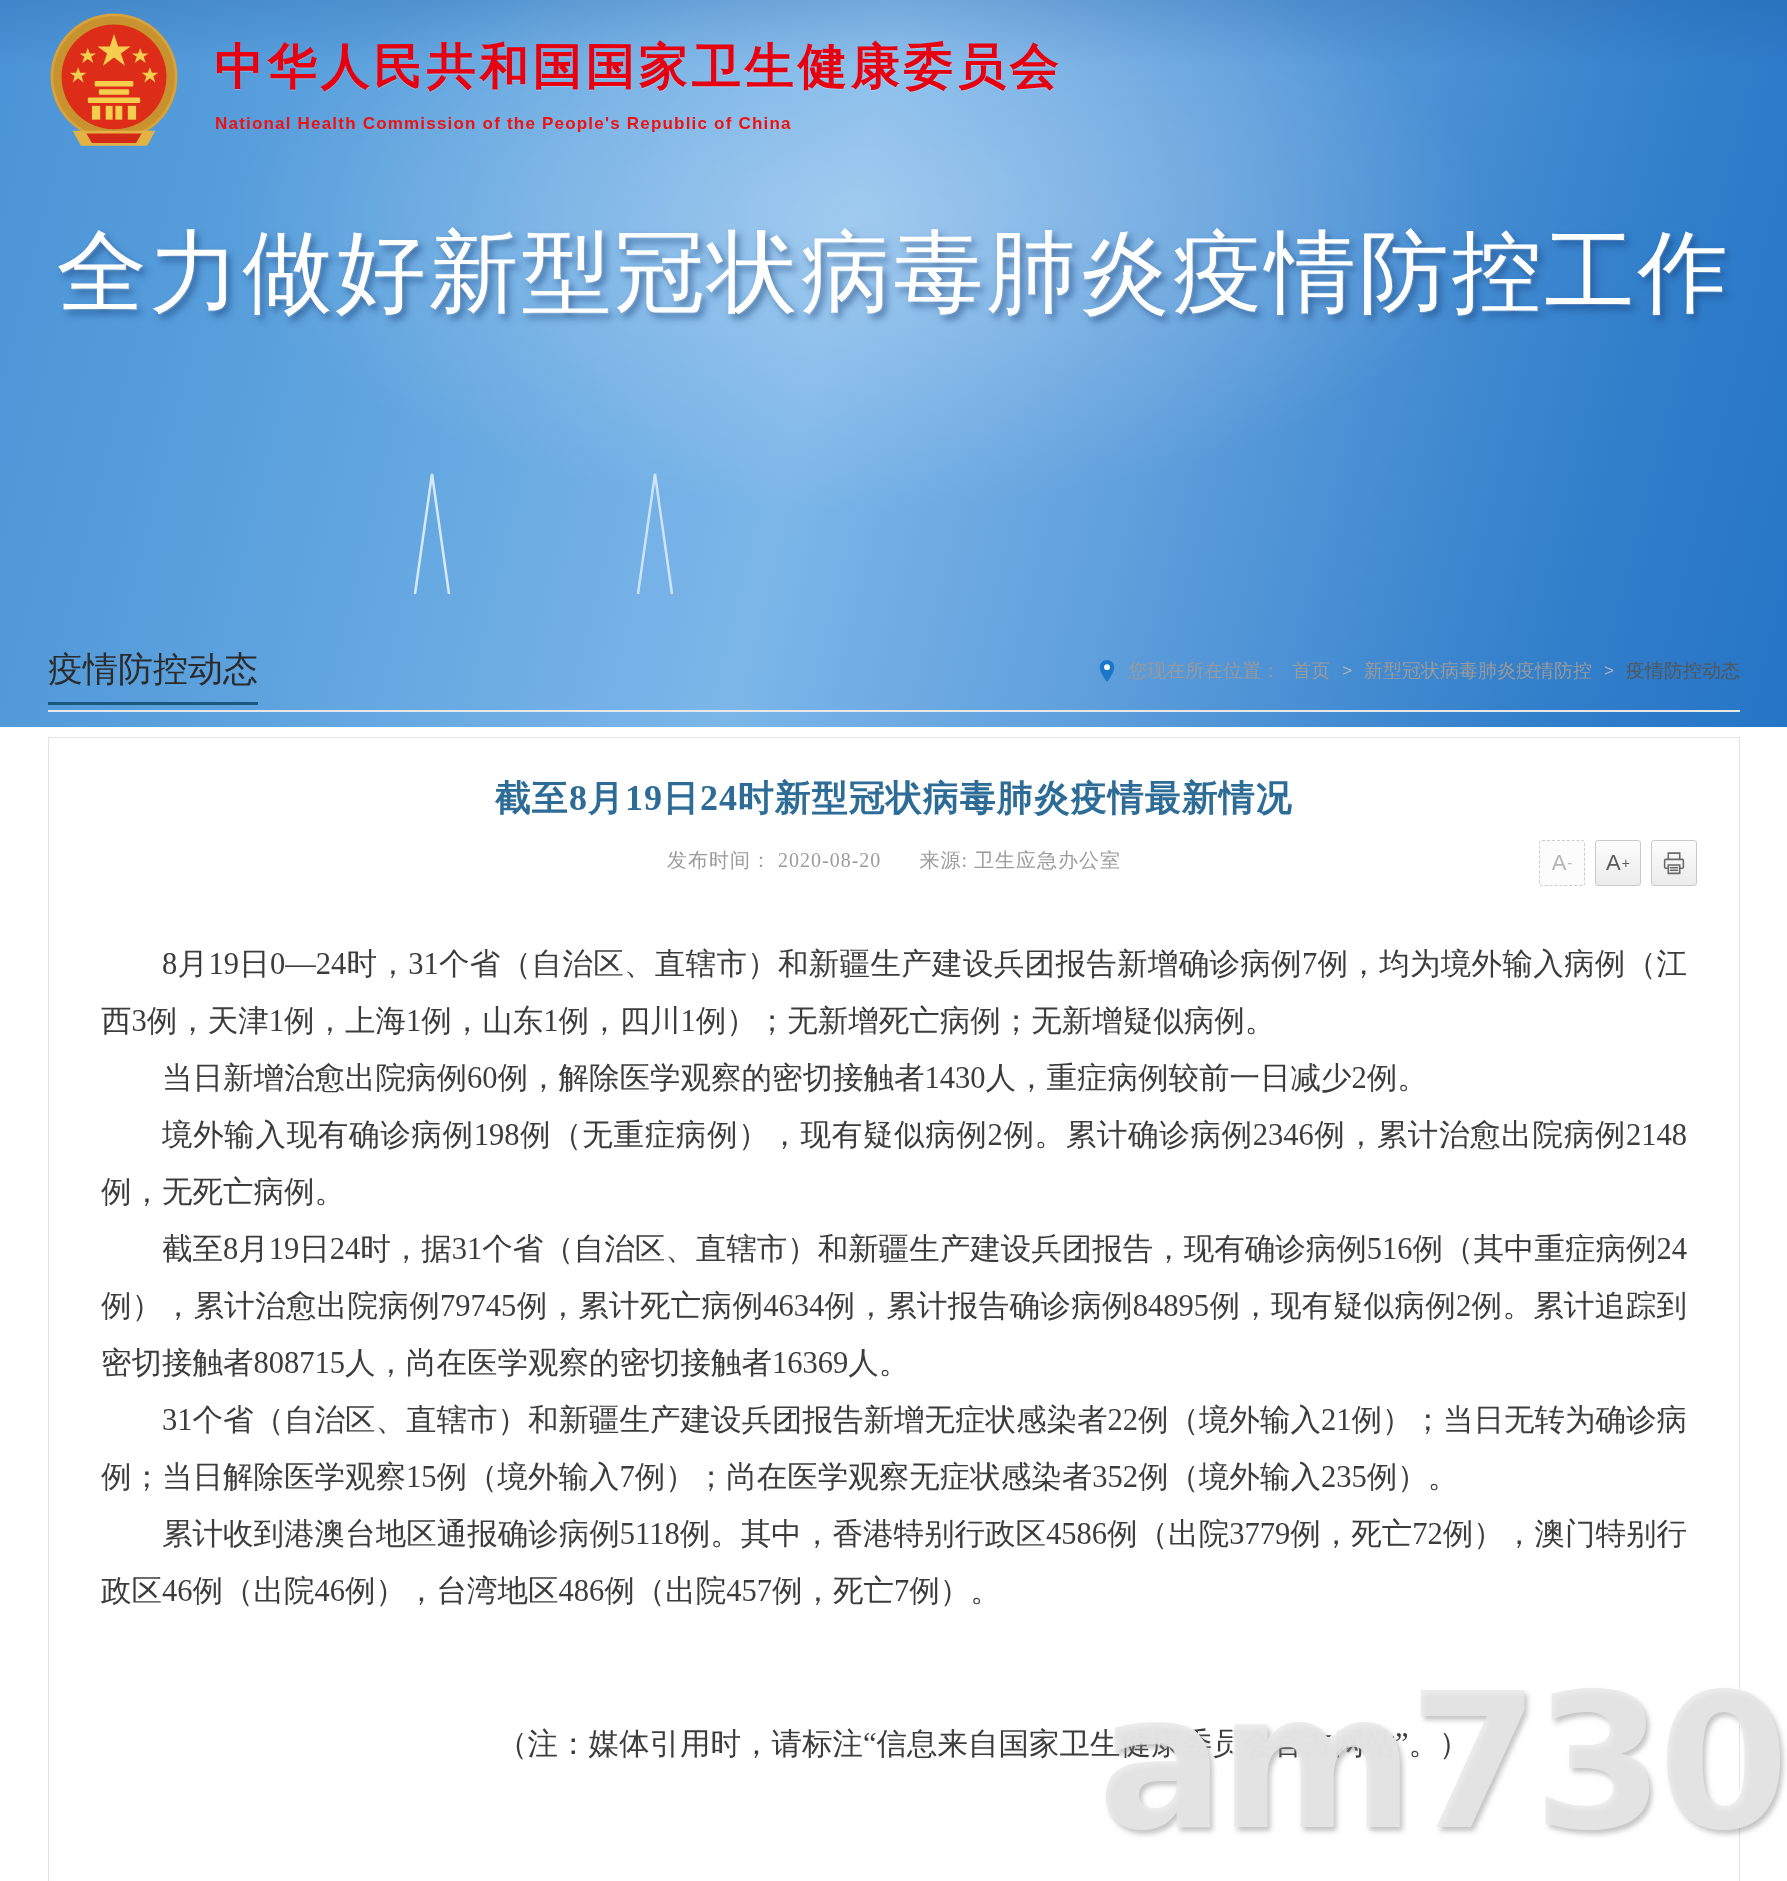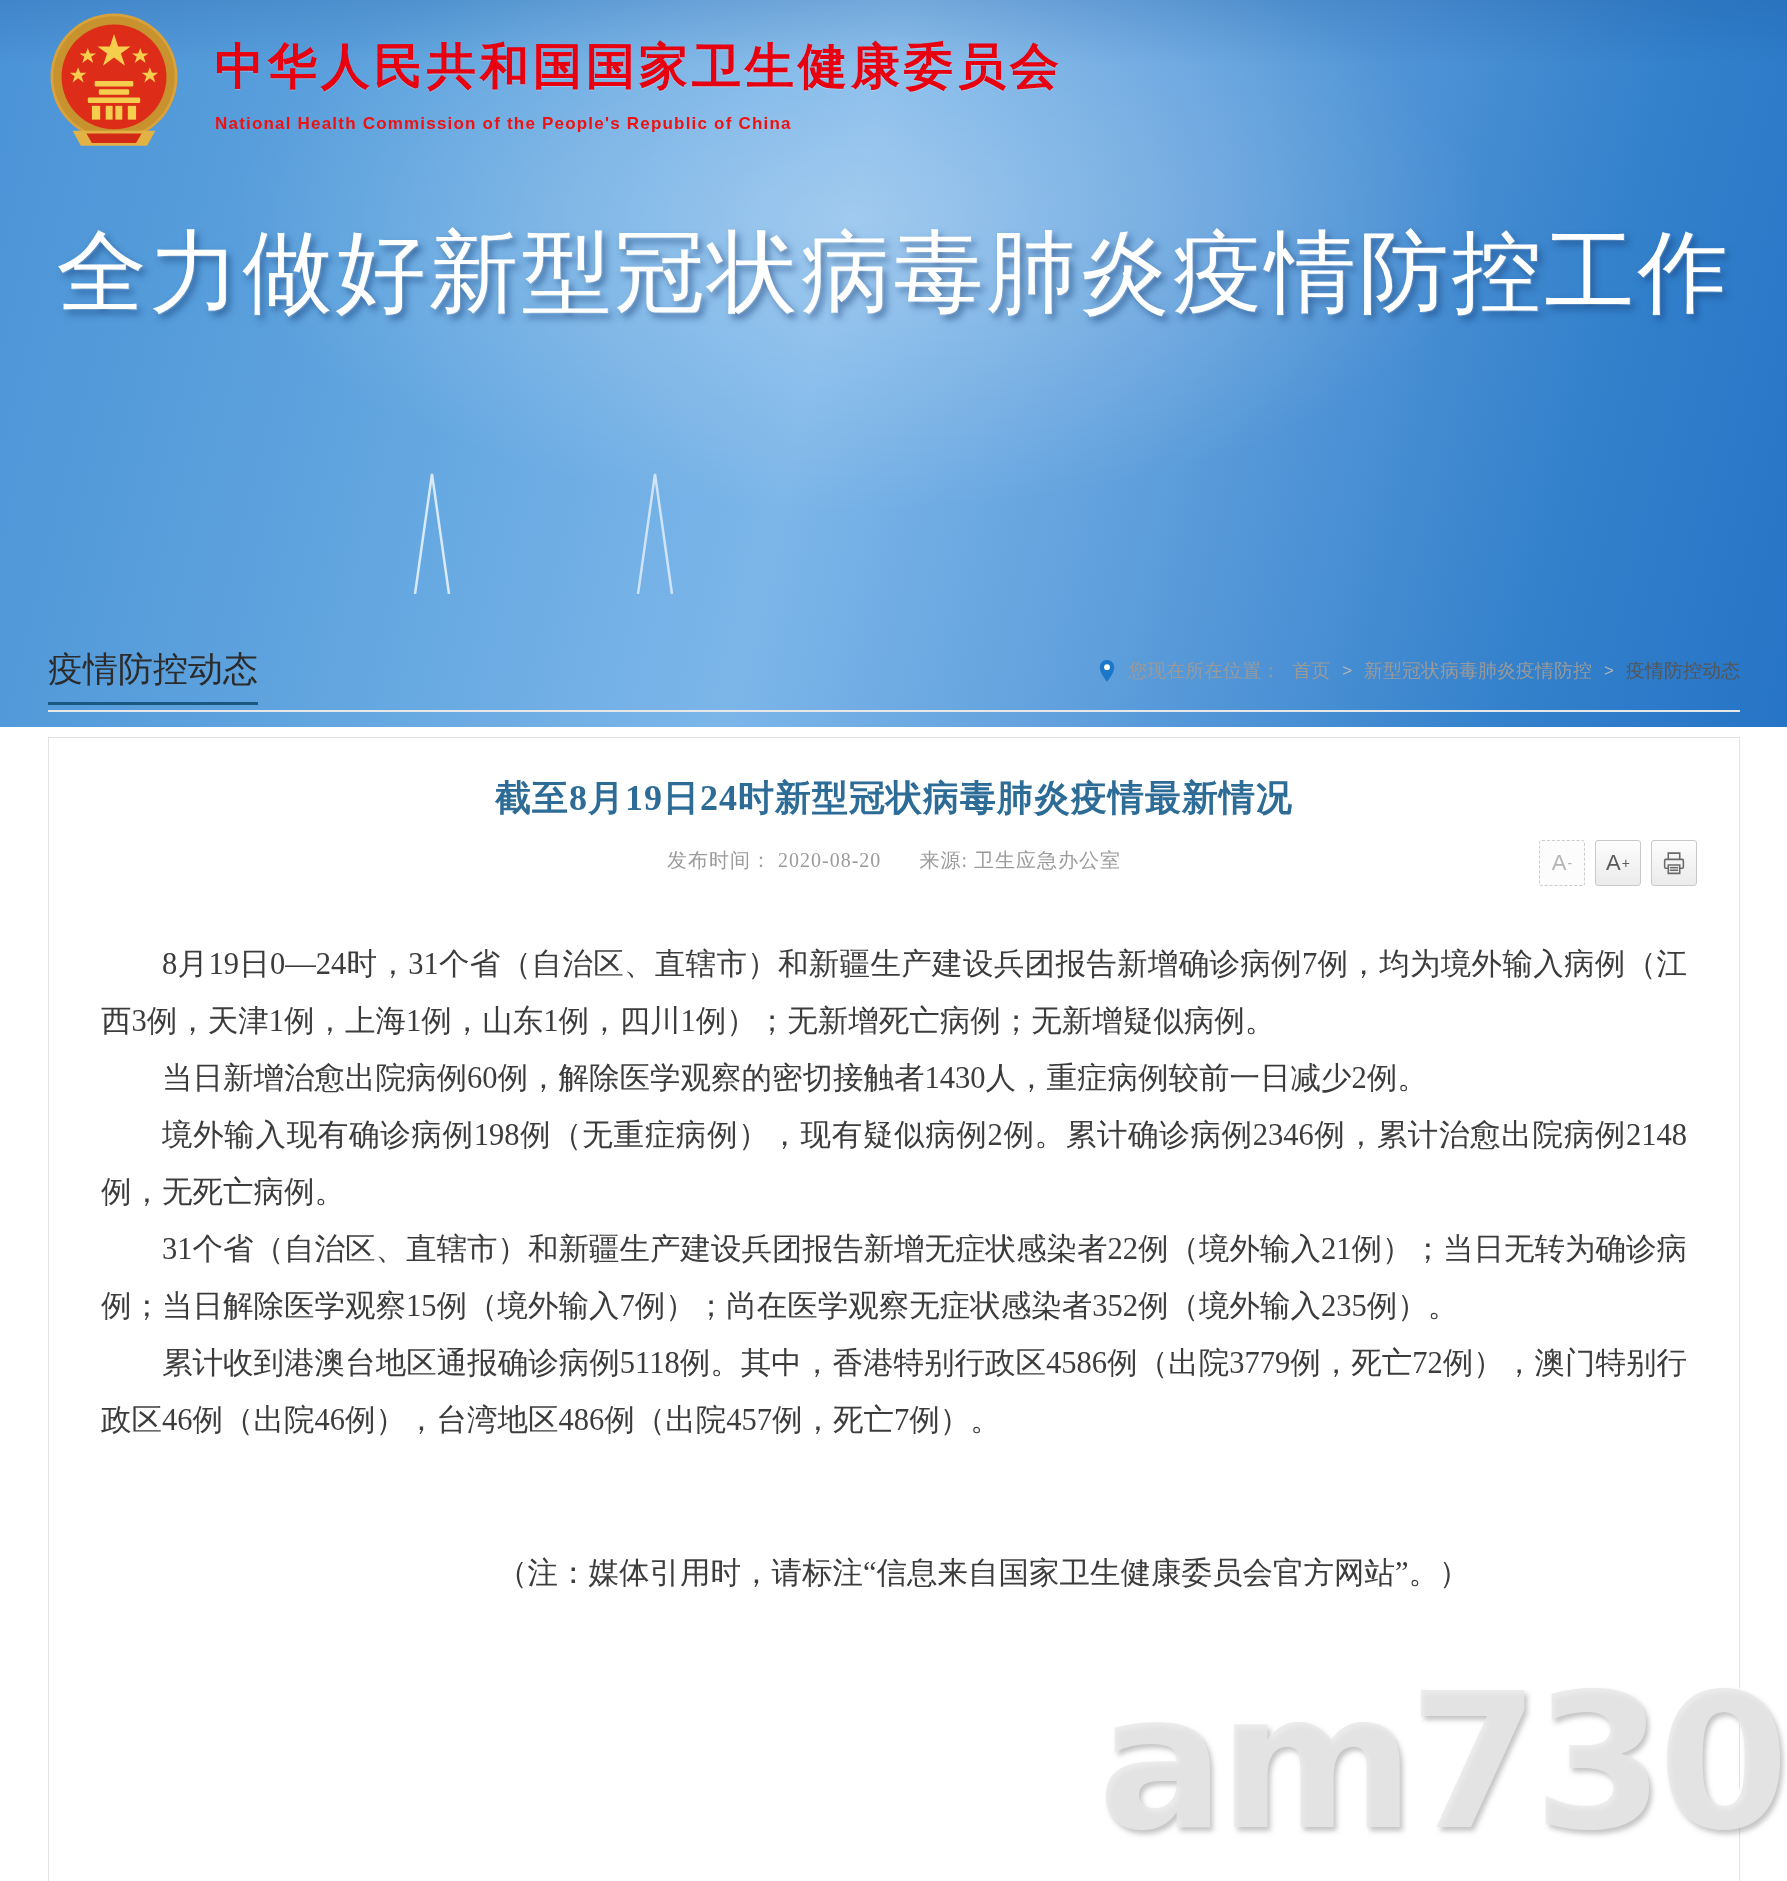--- a/index.html
+++ b/index.html
@@ -183,20 +183,21 @@
             <line x1="34" y1="78" x2="66" y2="78"></line>
           </g>
         </svg>
       </div>
     </div>
 
     <div class="article-body">
       <p>8月19日0—24时，31个省（自治区、直辖市）和新疆生产建设兵团报告新增确诊病例7例，均为境外输入病例（江西3例，天津1例，上海1例，山东1例，四川1例）；无新增死亡病例；无新增疑似病例。</p>
       <p>当日新增治愈出院病例60例，解除医学观察的密切接触者1430人，重症病例较前一日减少2例。</p>
       <p>境外输入现有确诊病例198例（无重症病例），现有疑似病例2例。累计确诊病例2346例，累计治愈出院病例2148例，无死亡病例。</p>
+      <p>截至8月19日24时，据31个省（自治区、直辖市）和新疆生产建设兵团报告，现有确诊病例516例（其中重症病例24例），累计治愈出院病例79745例，累计死亡病例4634例，累计报告确诊病例84895例，现有疑似病例2例。累计追踪到密切接触者808715人，尚在医学观察的密切接触者16369人。</p>
       <p>31个省（自治区、直辖市）和新疆生产建设兵团报告新增无症状感染者22例（境外输入21例）；当日无转为确诊病例；当日解除医学观察15例（境外输入7例）；尚在医学观察无症状感染者352例（境外输入235例）。</p>
       <p>累计收到港澳台地区通报确诊病例5118例。其中，香港特别行政区4586例（出院3779例，死亡72例），澳门特别行政区46例（出院46例），台湾地区486例（出院457例，死亡7例）。</p>
       <p class="article-note">（注：媒体引用时，请标注“信息来自国家卫生健康委员会官方网站”。）</p>
     </div>
   </article>
 
   <div class="watermark">am730</div>
 
 </div>
 

